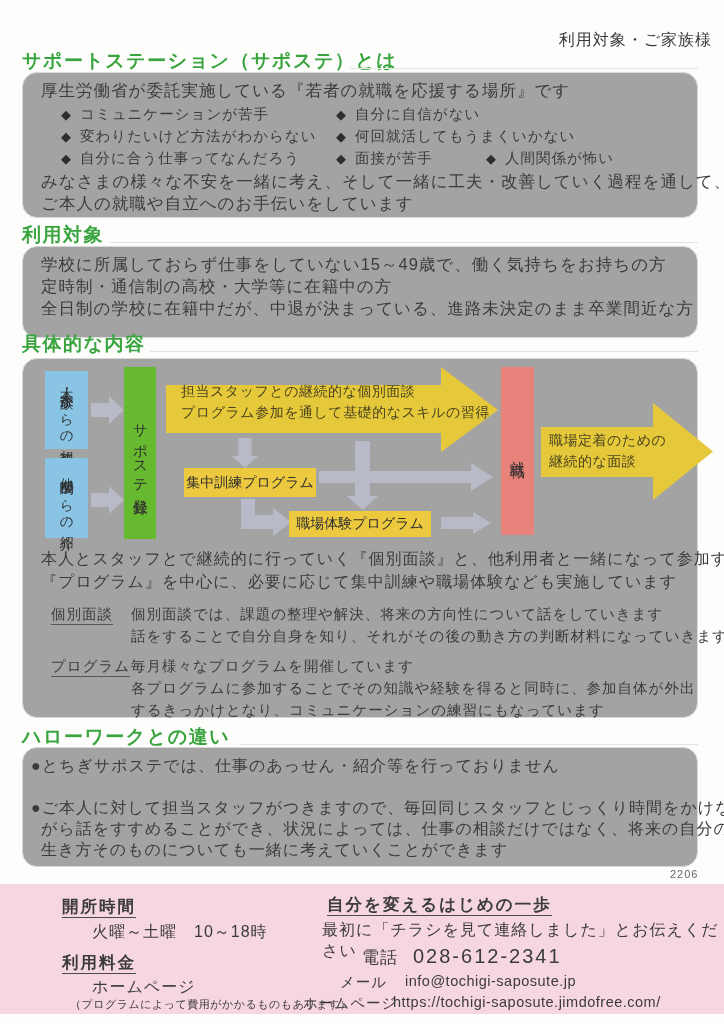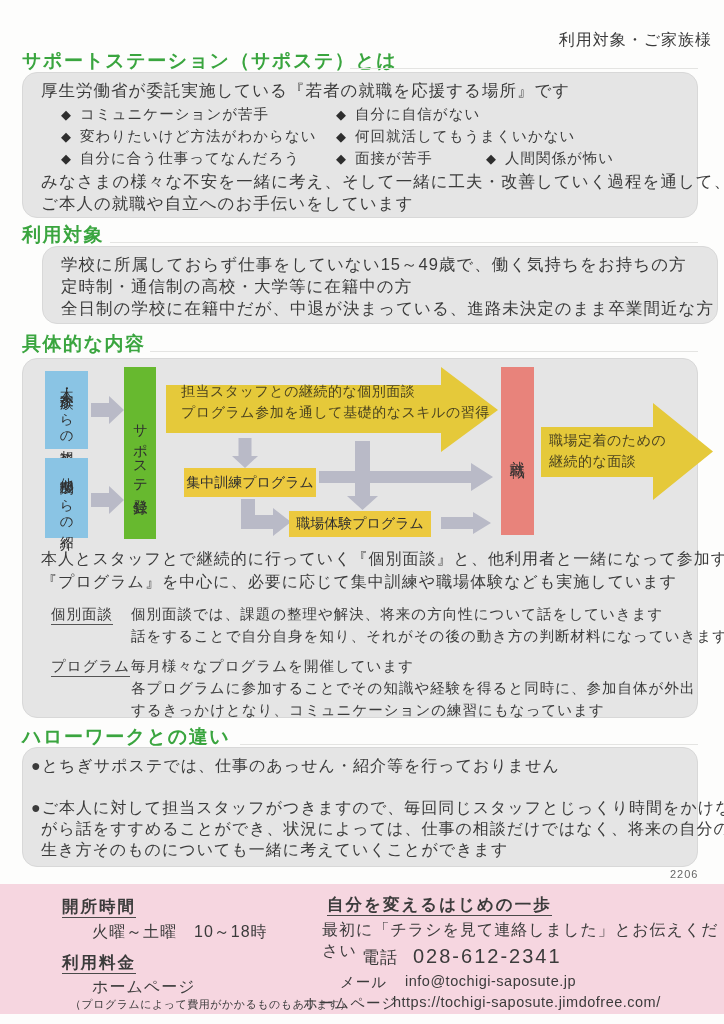--- a/index.html
+++ b/index.html
@@ -25,21 +25,21 @@
     font-size:19px;font-weight:bold;
     letter-spacing:1.5px;
     white-space:nowrap;
   }
   .h-rule{
     position:absolute;height:1px;background:#e4e4e2;
   }
   .rbox{
     position:absolute;
     left:22px;width:676px;
-    background:#e5e5e5;
+    background:#a3a3a3;
     border:1.5px solid #d8d8d8;
     border-radius:15px;
     box-sizing:border-box;
   }
   .t{position:absolute;white-space:nowrap;letter-spacing:1px;}
   .t16{font-size:16px;}
   .t15{font-size:14.5px;}
   .t17{font-size:16.5px;}
   .diamond{color:#2e2e2e;margin-right:8px;font-size:13px;}
   .ulabel{
@@ -104,21 +104,21 @@
     <div class="t t15" style="left:313px;top:76px;"><span class="diamond">◆</span><span>面接が苦手</span></div>
     <div class="t t15" style="left:463px;top:76px;"><span class="diamond">◆</span><span>人間関係が怖い</span></div>
 
     <div class="t t17" style="left:18px;top:98px;">みなさまの様々な不安を一緒に考え、そして一緒に工夫・改善していく過程を通して、</div>
     <div class="t t17" style="left:18px;top:120px;">ご本人の就職や自立へのお手伝いをしています</div>
   </div>
 
   <div class="abs h-green" style="left:22px;top:222px;">利用対象</div>
   <div class="h-rule" style="left:110px;top:242px;width:588px;"></div>
 
-  <div class="rbox" style="top:246px;height:78px;margin-left:20px;">
+  <div class="rbox" style="top:246px;height:92px;">
     <div class="t t17" style="left:18px;top:7px;">学校に所属しておらず仕事をしていない15～49歳で、働く気持ちをお持ちの方</div>
     <div class="t t17" style="left:18px;top:29px;">定時制・通信制の高校・大学等に在籍中の方</div>
     <div class="t t17" style="left:18px;top:51px;">全日制の学校に在籍中だが、中退が決まっている、進路未決定のまま卒業間近な方</div>
   </div>
 
   <div class="abs h-green" style="left:22px;top:331px;">具体的な内容</div>
   <div class="h-rule" style="left:150px;top:351px;width:548px;"></div>
 
   <div class="rbox" style="top:358px;height:360px;">
 

